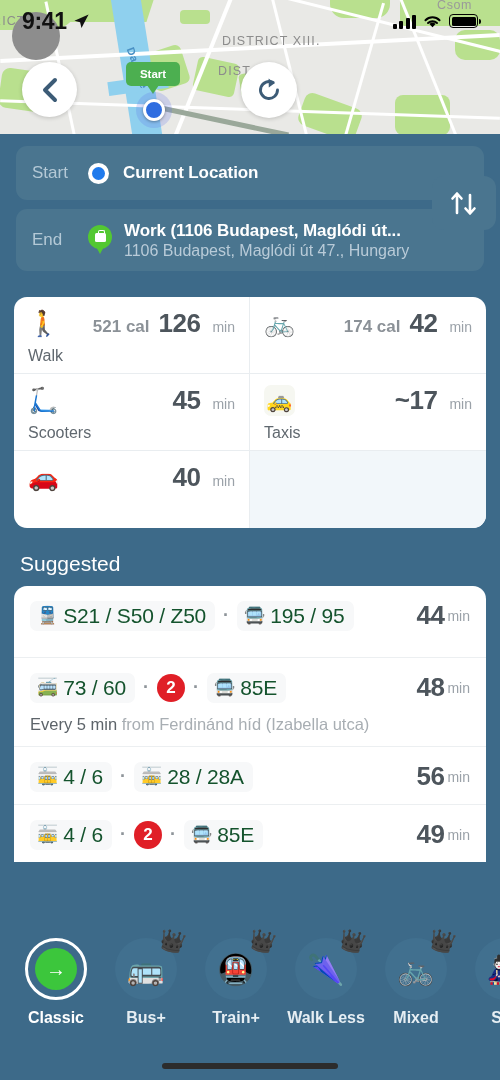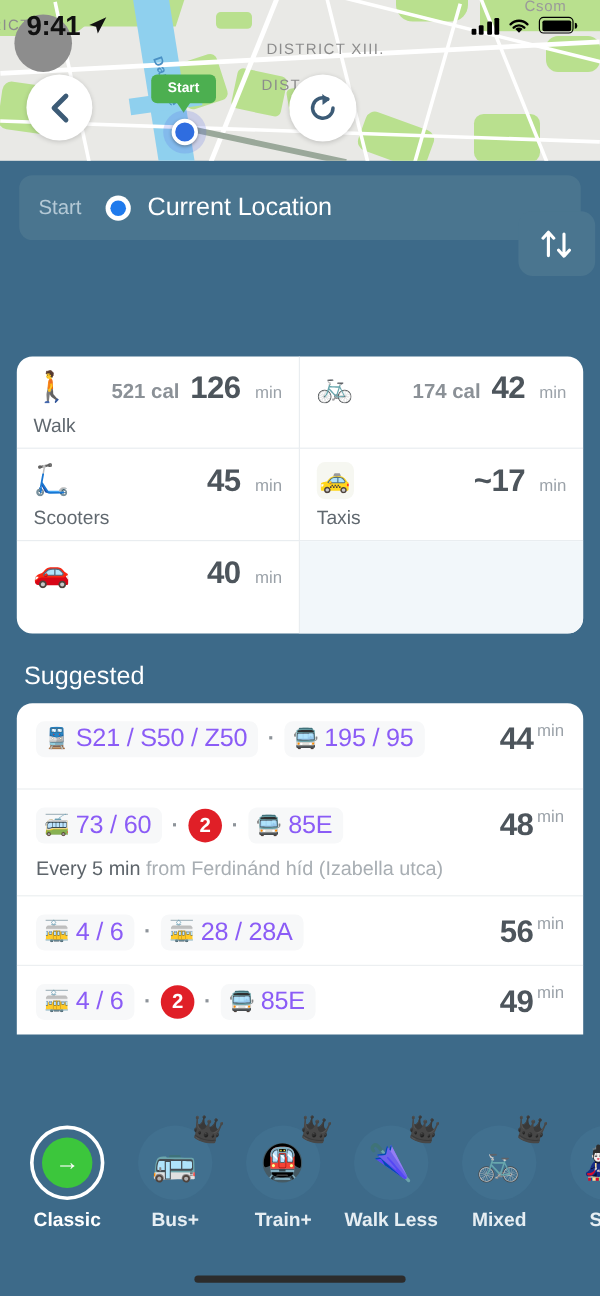--- a/index.html
+++ b/index.html
@@ -153,21 +153,21 @@
   }
   .pin-green::after {
     content:""; position:absolute; left:50%; margin-left:-6px; top:18px;
     border-left:6px solid transparent; border-right:6px solid transparent;
     border-top:11px solid #53c832;
   }
   .briefcase { width:11px; height:9px; background:#fff; border-radius:1.5px; position:relative; z-index:2;}
   .briefcase::before { content:""; position:absolute; left:3px; top:-3px; width:5px; height:3px;
                        border:1.5px solid #fff; border-bottom:none; border-radius:2px 2px 0 0;}
   .f-text { display:flex; flex-direction:column; justify-content:center; overflow:hidden; }
-  .f-main { color:#fff; font-size:21px; font-weight:400; white-space:nowrap; letter-spacing:-0.1px;}
+  .f-main { color:#fff; font-size:17px; font-weight:700; white-space:nowrap; letter-spacing:-0.1px;}
   .f-sub { color:#b9cbd8; font-size:16px; white-space:nowrap; margin-top:1px; }
   .swap {
     position:absolute; right:4px; top:42px; width:64px; height:54px;
     background:#4a758f; border-radius:12px; z-index:25;
     display:flex; align-items:center; justify-content:center; gap:1px;
     color:#fff; font-size:26px; font-weight:600;
   }
 
   
   .modes {
@@ -205,28 +205,28 @@
   }
   .sug-row { padding:14px 16px 12px; border-bottom:1px solid #eceff1; position:relative; }
   .sug-row:last-child { border-bottom:none; }
   .sug-head { display:flex; align-items:center; }
   .legs { display:flex; align-items:center; gap:8px; flex:1; flex-wrap:nowrap; }
   .leg {
     display:flex; align-items:center; gap:5px;
     background:#f7f8f9; border-radius:7px; padding:3px 9px 3px 7px;
   }
   .leg .ic { font-size:17px; line-height:1; }
-  .leg .txt { color:#8b5cf6; font-size:21px; font-weight:500; letter-spacing:-0.2px; white-space:nowrap;}
+  .leg .txt { color:#14532d; font-size:21px; font-weight:500; letter-spacing:-0.2px; white-space:nowrap;}
   .metro {
     width:28px; height:28px; border-radius:50%; background:#e01f27;
     color:#fff; font-size:17px; font-weight:700;
     display:flex; align-items:center; justify-content:center; flex:none;
   }
   .sep { color:#8e949a; font-size:18px; font-weight:700; }
-  .dur { display:flex; align-items:flex-start; flex:none; margin-left:auto; }
+  .dur { display:flex; align-items:center; flex:none; margin-left:auto; }
   .dur b { color:#4d555c; font-size:26px; font-weight:700; letter-spacing:-0.5px;}
   .dur span { color:#9aa1a8; font-size:14px; margin-left:3px; }
   .freq { margin-top:12px; font-size:16.5px; color:#a8aeb3; }
   .freq b { color:#5d646a; font-weight:400; }
 
   
   .tabbar {
     position:absolute; left:0; bottom:0; width:500px; height:160px;
     background:#3d6a89; z-index:50;
   }
@@ -340,20 +340,32 @@
 
   <div class="fields">
     <div class="field">
       <span class="f-tag">Start</span>
       <span class="f-dot">
           <i></i>
         </span>
       <span class="f-main">Current Location</span>
     </div>
 
+    <div class="field end">
+      <span class="f-tag end">End</span>
+      <span class="pin-green">
+        <span class="head">
+            <span class="briefcase"></span>
+          </span>
+      </span>
+      <span class="f-text">
+        <span class="f-main">Work (1106 Budapest, Maglódi út...</span>
+        <span class="f-sub">1106 Budapest, Maglódi út 47., Hungary</span>
+      </span>
+    </div>
 
     <div class="swap">
       <svg width="38" height="30" viewBox="0 0 38 30">
         <path d="M12 25 L12 6 M7.5 10.5 L12 5.5 L16.5 10.5" stroke="#fff" stroke-width="2.6" fill="none" stroke-linecap="round" stroke-linejoin="round"></path>
         <path d="M25 7 L25 25 M20.5 20.5 L25 25.5 L29.5 20.5" stroke="#fff" stroke-width="2.6" fill="none" stroke-linecap="round" stroke-linejoin="round"></path>
       </svg>
     </div>
   </div>
 
   <div class="modes">

